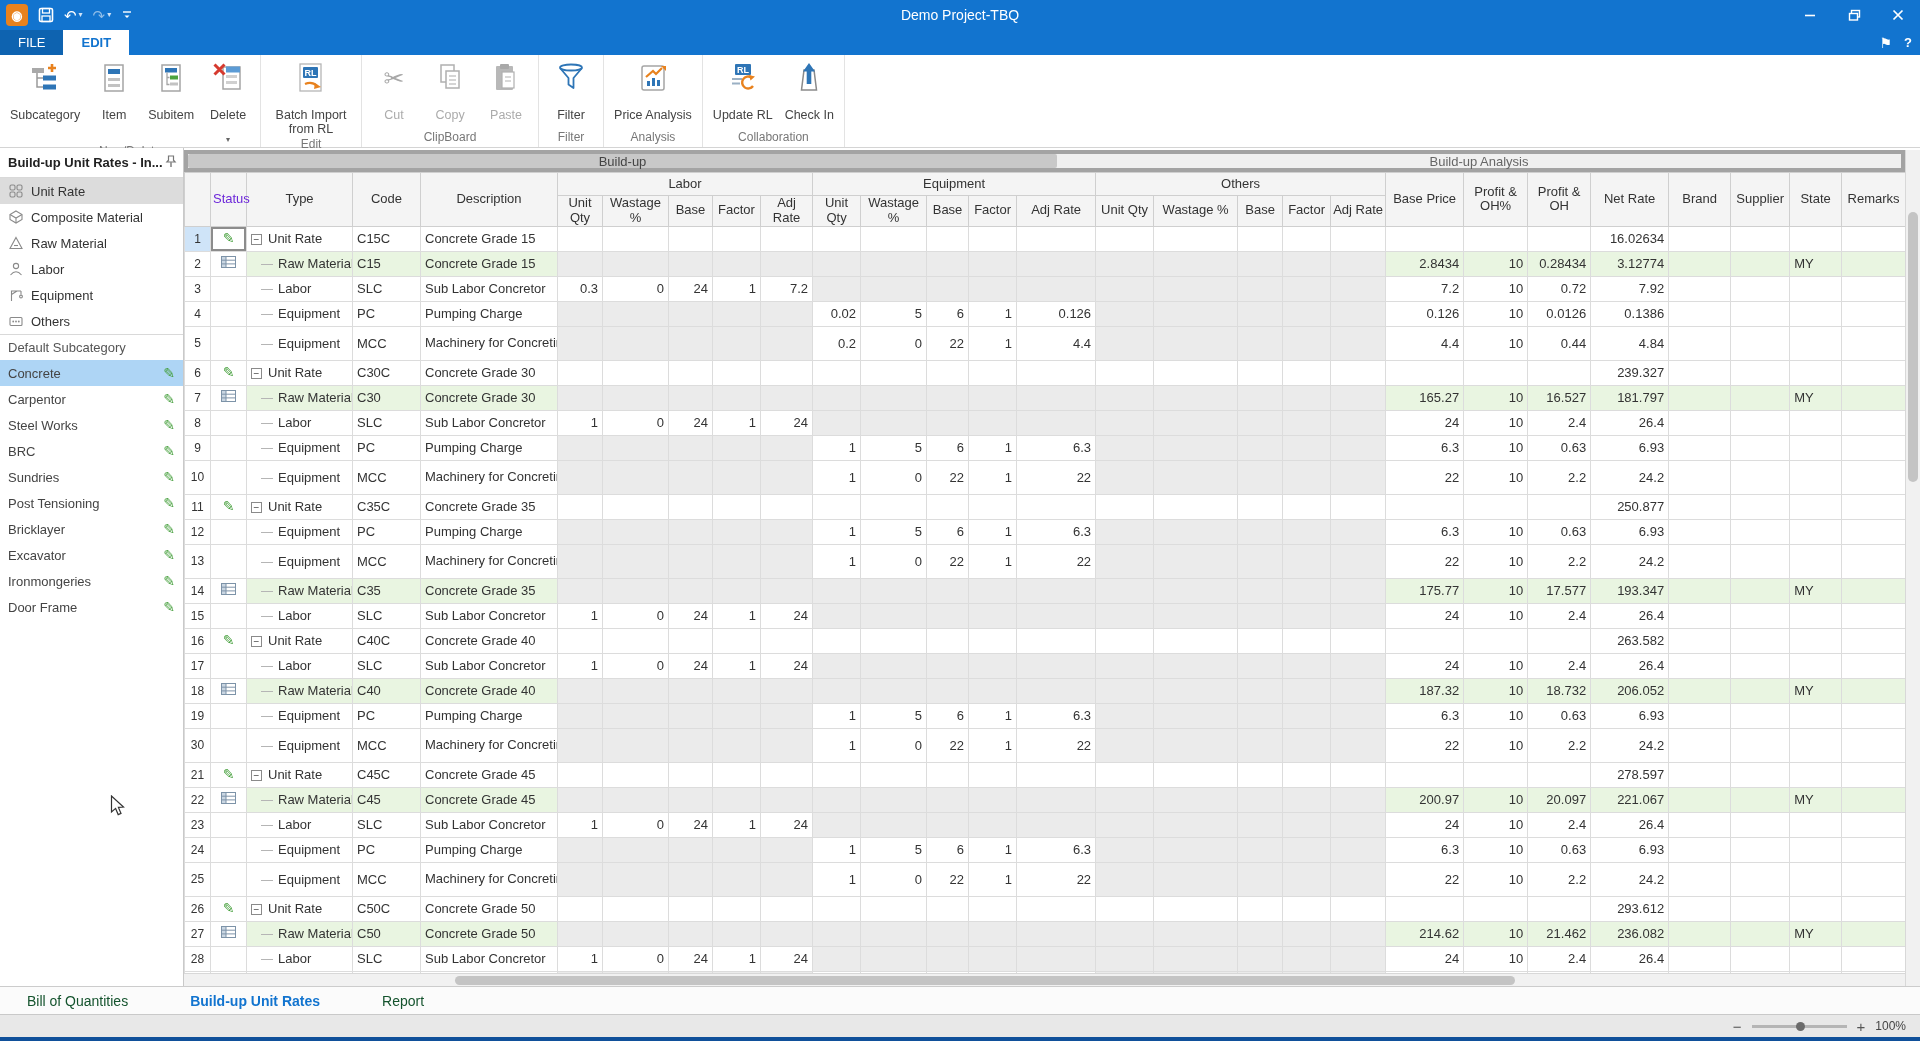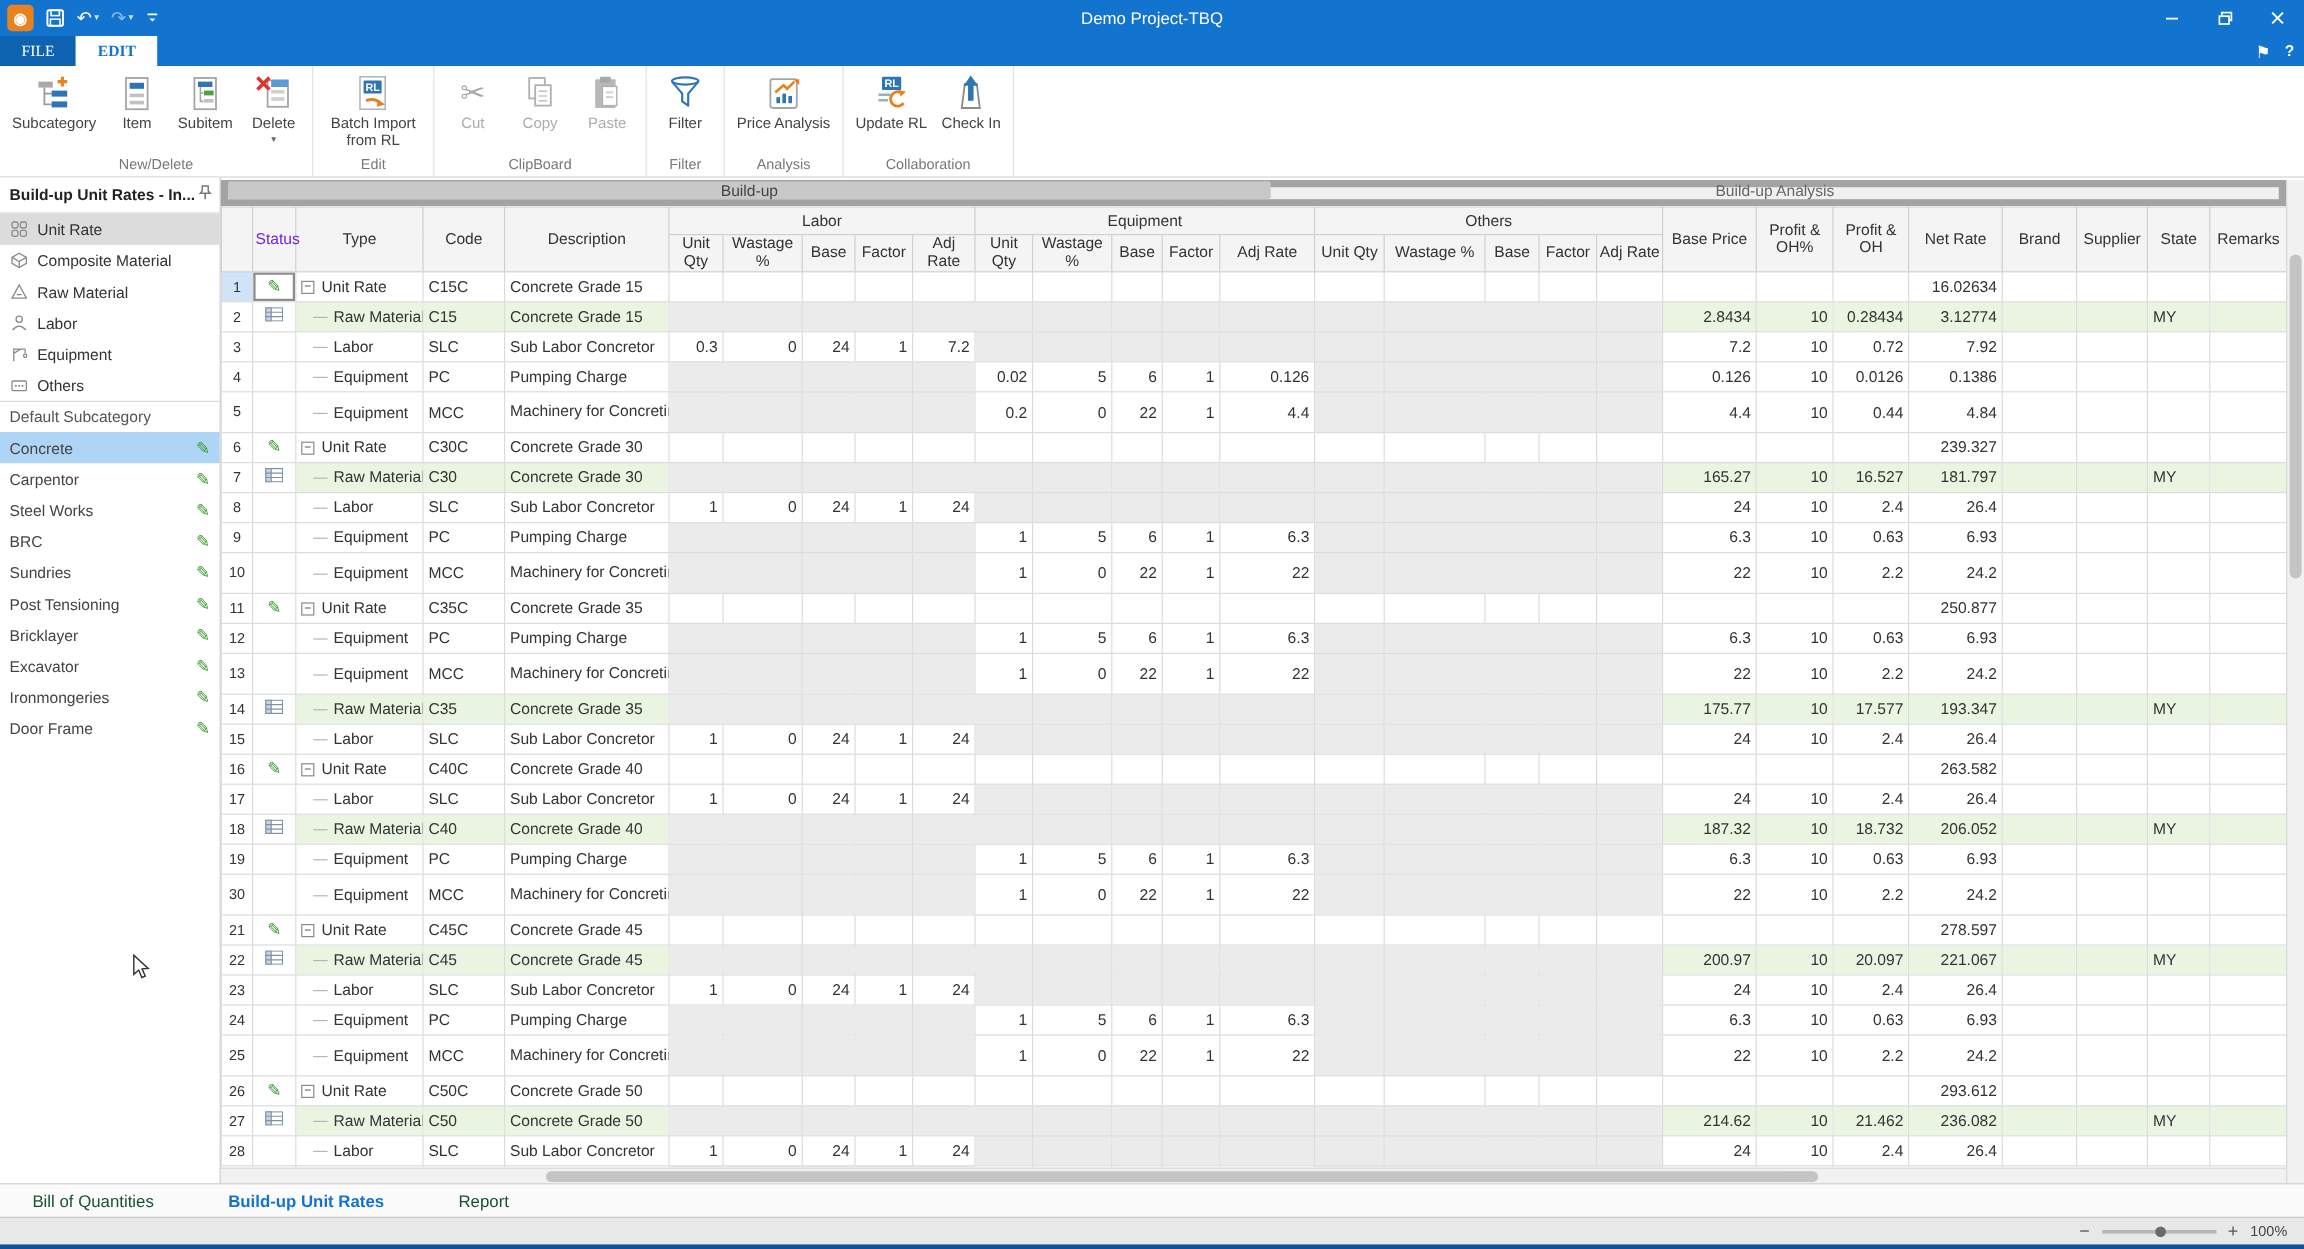--- a/index.html
+++ b/index.html
@@ -16,34 +16,34 @@
   .qbtn .car { font-size:8px; margin-left:2px; color:#cfe3f8; }
   .qbtn.dim { color:#8fbde8; }
   .win-title { position:absolute; left:0; right:0; top:0; height:30px; text-align:center;
     line-height:30px; color:#fff; font-size:14px; }
   .winbtns { position:absolute; right:0; top:0; height:30px; display:flex; }
   .winbtn { width:44px; height:30px; display:flex; align-items:center; justify-content:center; }
 
   
   .tabrow { position:absolute; left:0; top:30px; width:1920px; height:25px; background:#1274cf; }
   .rtabs { display:flex; height:25px; }
-  .rtab { padding:0 18px; height:25px; line-height:25px; font-size:13px; color:#fff; cursor:default;font-family:Liberation Serif, serif; }
+  .rtab { padding:0 18px; height:25px; line-height:25px; font-size:13px; color:#fff; cursor:default; }
   .rtab.filetab { background:#0e63b0; }
   .rtab.active { background:#fff; color:#1274cf; font-weight:bold; }
   .tabrow-right { position:absolute; right:8px; top:0; height:25px; display:flex; align-items:center; gap:12px; color:#fff; }
   .flagicon { font-size:14px; } .helpicon { font-size:13px; font-weight:bold; }
 
   
   .ribbon { position:absolute; left:0; top:55px; width:1920px; height:93px; background:#fff;
     border-bottom:1px solid #d4d4d4; display:flex; }
   .rgroup { display:flex; flex-direction:column; border-right:1px solid #e3e3e3; padding:2px 4px 0 4px; }
   .rgroup-buttons { display:flex; flex:1; align-items:flex-start; }
   .rgroup-label { text-align:center; font-size:12px; color:#777; height:17px; line-height:15px; }
   .rbtn { min-width:56px; max-width:92px; padding:3px 6px 0 6px; display:flex; flex-direction:column;
-    align-items:center; cursor:default; }
+    align-items:center; cursor:default;gap:12px; }
   .rbtn .ric { height:36px; display:flex; align-items:center; justify-content:center; }
   .rbtn .rlab { font-size:12.5px; color:#444; text-align:center; line-height:1.15; max-width:80px; }
   .rbtn.disabled .rlab { color:#ababab; }
   .rbtn .ddcar { font-size:8px; color:#666; margin-top:1px; }
   .cuticon { font-size:25px; color:#a8a8a8; line-height:1; }
 
   
   .sidebar { position:absolute; left:0; top:148px; width:184px; height:838px; background:#fff;
     border-right:1px solid #c9c9c9; }
   .sb-header { height:30px; border-bottom:1px solid #d9d9d9; display:flex; align-items:center;
@@ -54,21 +54,21 @@
   .sb-item .sbic { width:15px; display:flex; justify-content:center; }
   .subcat-header { height:26px; line-height:26px; padding-left:8px; font-size:13px; color:#555;
     border-top:1px solid #d9d9d9; }
   .sc-item { height:26px; display:flex; align-items:center; padding:0 8px; font-size:13px; color:#444; }
   .sc-item.selected { background:#aed5f5; }
   .sc-item .sclab { flex:1; }
   .pencil { color:#3f9c35; font-size:14px; line-height:1; }
 
   
   .band { position:absolute; left:184px; top:150px; width:1721px; height:22px; background:#f0f0f0;
-    border:6px solid #a3a3a3; display:flex; font-size:13px; color:#444;align-items:flex-end; }
+    border:4px solid #a3a3a3; display:flex; font-size:13px; color:#444; }
   .band-thumb { width:869px; background:#c8c8c8; border-radius:2px; display:flex; align-items:center;
     justify-content:center; }
   .band-rest { flex:1; display:flex; align-items:center; justify-content:center; color:#666; }
 
   
   .gridwrap { position:absolute; left:184px; top:172px; width:1721px; height:801px; overflow:hidden;
     background:#fff; }
   table.grid { border-collapse:collapse; table-layout:fixed; width:1721px; font-size:13px; color:#333; }
   table.grid th { background:#f4f4f4; border:1px solid #cfcfcf; font-weight:normal; text-align:center;
     padding:0 2px; white-space:pre-line; line-height:1.15; }

